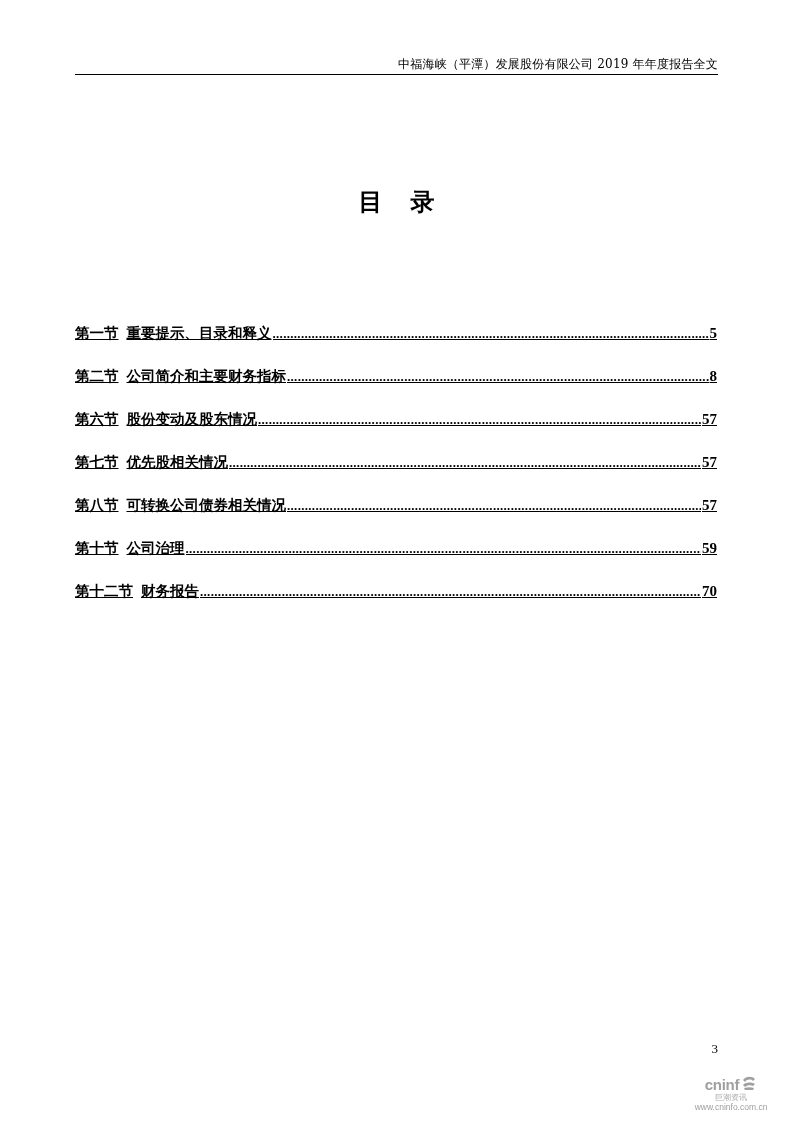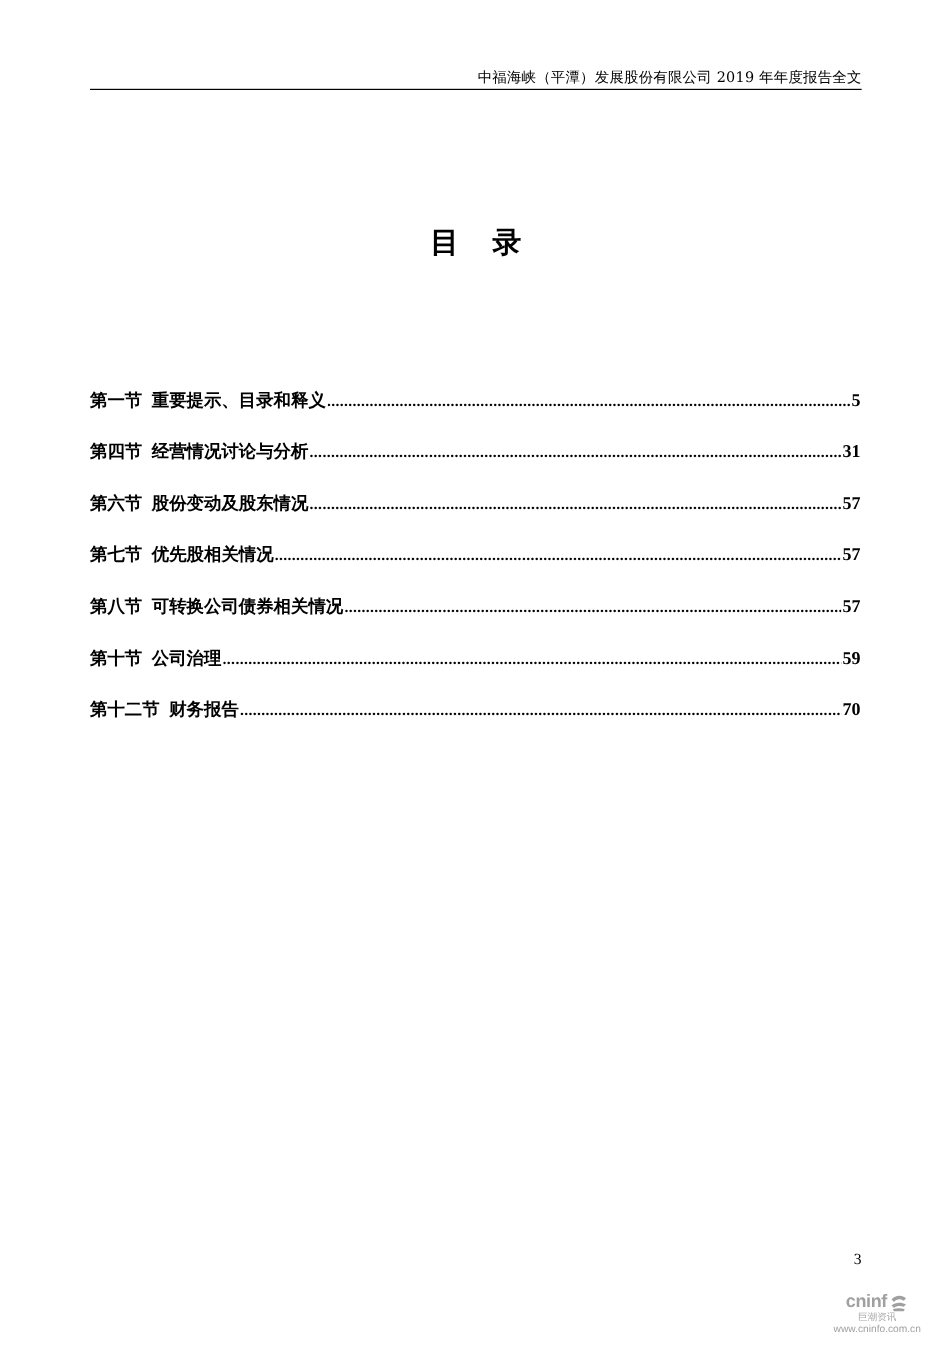--- a/index.html
+++ b/index.html
@@ -7,31 +7,31 @@
          font-family:"DejaVu Serif", "Liberation Serif", serif; color:#000; }
   .header-text { position:absolute; right:75px; top:56px; font-size:12px;
                  font-family:"DejaVu Serif","Liberation Serif",serif; letter-spacing:0.2px; }
   .header-rule { position:absolute; left:75px; right:75px; top:74px; height:0;
                  border-top:1.2px solid #000; }
   .title { position:absolute; left:0; right:0; top:186px; text-align:center;
            font-size:24px; font-weight:bold; font-family:"DejaVu Sans","Liberation Sans",sans-serif;
            letter-spacing:28px; text-indent:28px; }
   .toc { position:absolute; left:75px; width:642px; top:324px; }
   .toc-row { display:flex; align-items:baseline; height:43px; font-weight:bold;
-             font-size:14.5px; font-family:"DejaVu Sans","Liberation Sans",sans-serif; }
+             font-size:14.5px; font-family:"DejaVu Sans","Liberation Sans",sans-serif;text-decoration:underline; }
   .toc-sec { white-space:nowrap; }
   .toc-title { white-space:nowrap; margin-left:8px; }
   .toc-dots { flex:1; overflow:hidden; white-space:nowrap; margin:0 1px;
               font-family:"Liberation Serif",serif; font-size:13px; letter-spacing:0.3px; }
   .toc-dots::after { content:"..................................................................................................................................................................................................................................."; }
   .toc-page { white-space:nowrap; font-family:"Liberation Serif","DejaVu Serif",serif; font-size:15px; }
   .page-num { position:absolute; right:75px; top:1041px; font-size:13px;
               font-family:"Liberation Serif",serif; }
   .logo { position:absolute; right:24px; top:1076px; width:76px; text-align:center; color:#9a9a9a; }
-  .logo-top { display:flex; justify-content:center; align-items:flex-end; gap:2px; }
+  .logo-top { display:flex; justify-content:center; align-items:flex-start; gap:2px; }
   .logo-word { font-family:"Liberation Sans",sans-serif; font-weight:bold; font-size:15px; color:#a0a0a0; letter-spacing:-0.3px; }
   .logo-mark { width:16px; height:14px; }
   .logo-cn { font-size:8px; font-family:"DejaVu Sans",sans-serif; line-height:9px; color:#a8a8a8; }
   .logo-url { font-size:8.5px; font-family:"Liberation Sans",sans-serif; color:#a0a0a0; line-height:10px; white-space:nowrap; }
 </style>
 </head>
 <body>
 
 <div class="header-text">中福海峡（平潭）发展股份有限公司 2019 年年度报告全文</div>
 <div class="header-rule"></div>
@@ -39,24 +39,24 @@
 <div class="title">目录</div>
 
 <div class="toc">
   <div class="toc-row">
     <span class="toc-sec">第一节</span>
     <span class="toc-title">重要提示、目录和释义</span>
     <span class="toc-dots"></span>
     <span class="toc-page">5</span>
   </div>
   <div class="toc-row">
-    <span class="toc-sec">第四节</span>
-    <span class="toc-title">经营情况讨论与分析</span>
+    <span class="toc-sec">第二节</span>
+    <span class="toc-title">公司简介和主要财务指标</span>
     <span class="toc-dots"></span>
-    <span class="toc-page">31</span>
+    <span class="toc-page">8</span>
   </div>
   <div class="toc-row">
     <span class="toc-sec">第六节</span>
     <span class="toc-title">股份变动及股东情况</span>
     <span class="toc-dots"></span>
     <span class="toc-page">57</span>
   </div>
   <div class="toc-row">
     <span class="toc-sec">第七节</span>
     <span class="toc-title">优先股相关情况</span>

